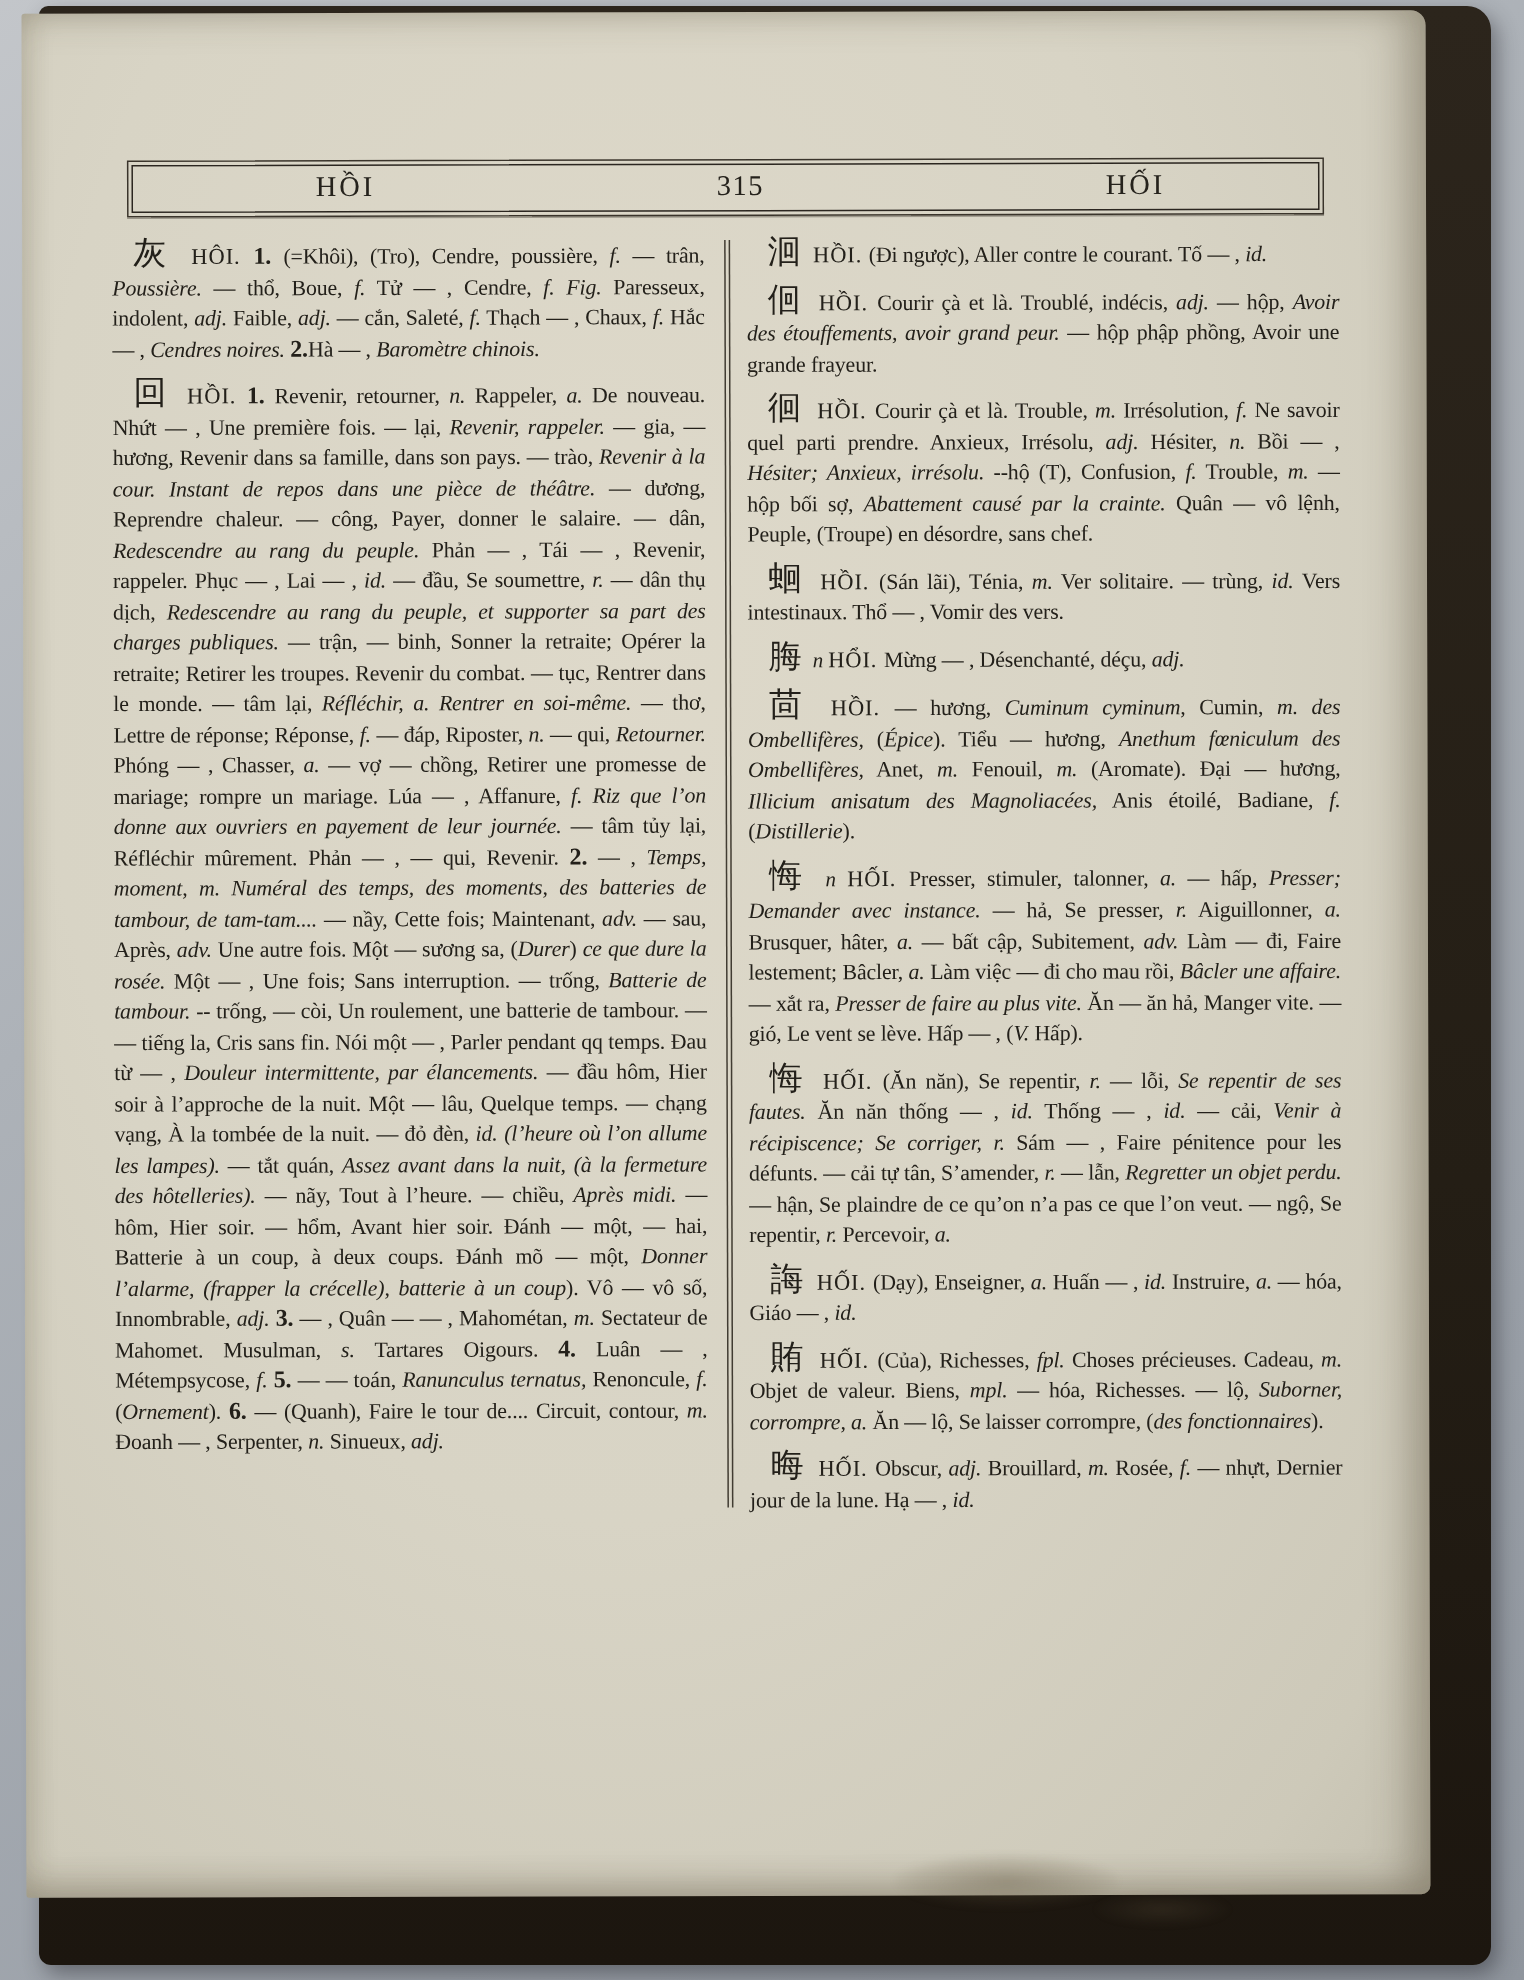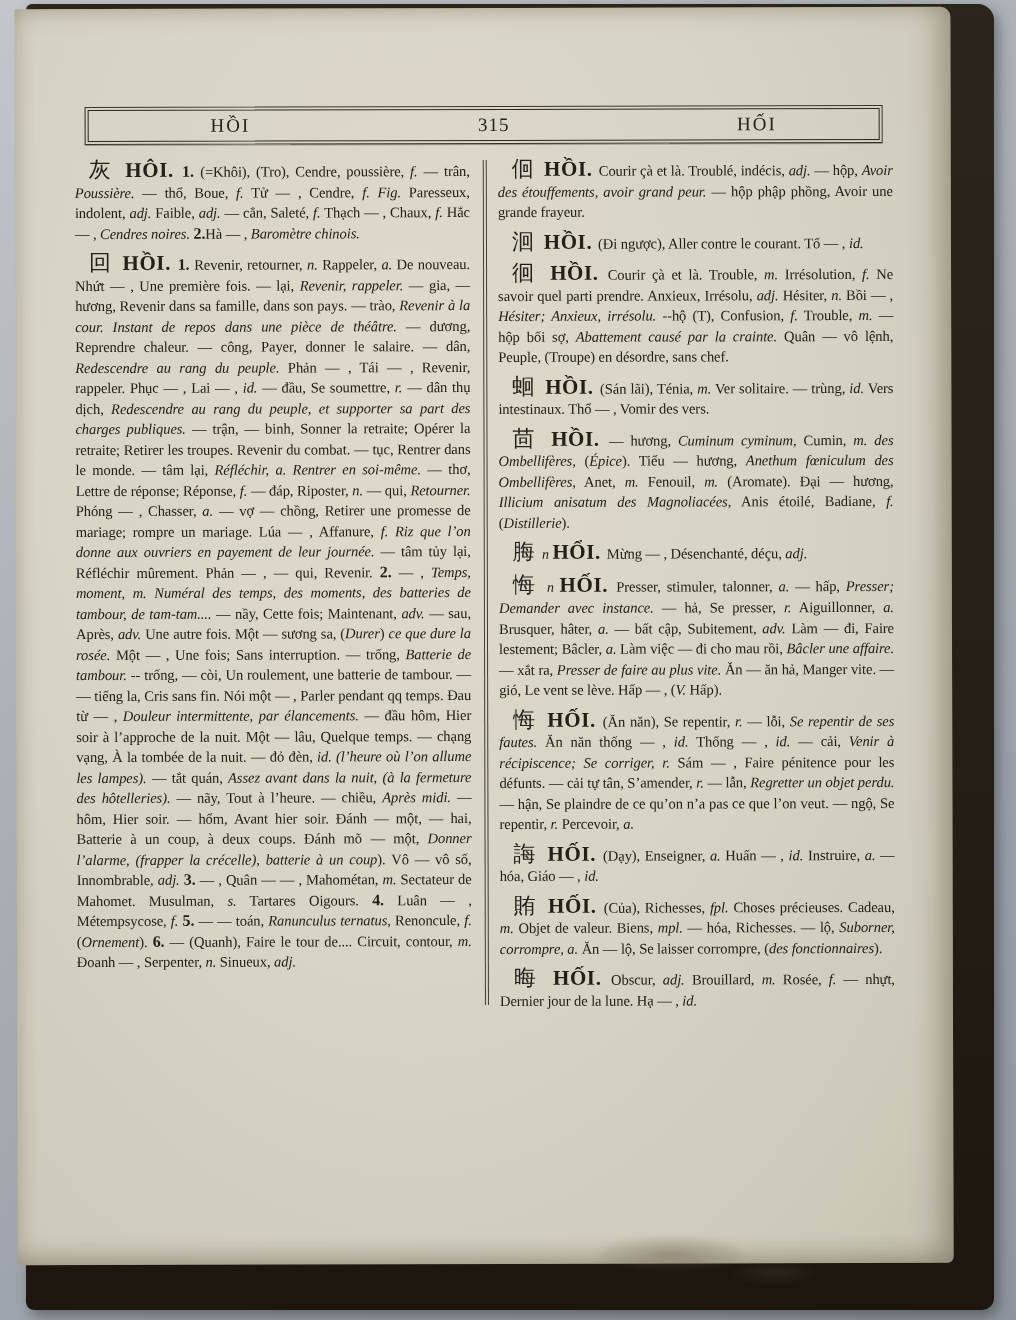--- a/index.html
+++ b/index.html
@@ -20,21 +20,21 @@
   .header-box-inner{border:1px solid #2b2620;display:flex;align-items:center;height:30px;}
   .header-cell{flex:1;text-align:center;font-size:19px;letter-spacing:2px;color:#25221c;margin-left:20px;}
   .header-cell.num{letter-spacing:1px;}
   .columns{display:flex;margin-top:14px;}
   .col{flex:1;text-align:justify;font-size:14.6px;line-height:20.5px;letter-spacing:-0.1px;color:#23201a;}
   .divider{width:0;border-left:1px solid #413c32;border-right:1px solid #413c32;padding:0 1px;
     margin:2px 11px 6px 13px;}
   .entry{text-indent:14px;}
   .entry + .entry{margin-top:8px;}
   .cjk{font-size:22px;line-height:1;font-family:"DejaVu Sans",sans-serif;margin-right:4px;}
-  .head{font-size:21px;letter-spacing:.6px;font-weight:bold;}
+  .head{font-size:15px;letter-spacing:.6px;font-weight:normal;}
   .nom{font-size:14px;}
   b.num{font-size:16px;}
   .smudge{position:absolute;left:596px;top:1236px;width:150px;height:36px;border-radius:50%;
     background:radial-gradient(ellipse,rgba(95,84,62,.38) 0%,rgba(95,84,62,.12) 55%,transparent 75%);
     filter:blur(2px);}
   .smudge2{position:absolute;left:730px;top:1262px;width:90px;height:22px;border-radius:50%;
     background:radial-gradient(ellipse,rgba(95,84,62,.25) 0%,transparent 75%);filter:blur(2px);}
 </style>
 </head>
 <body>
@@ -50,26 +50,26 @@
           <span class="header-cell">HỐI</span>
         </div>
       </div>
       <div class="columns">
         <div class="col">
             <div class="entry"><span class="cjk">灰</span><span class="head"> HÔI. </span><b class="num">1. </b>(=Khôi), (Tro), Cendre, poussière, <i>f.</i> — trân, <i>Poussière.</i> — thổ, Boue, <i>f.</i> Tử — , Cendre, <i>f. Fig.</i> Paresseux, indolent, <i>adj.</i> Faible, <i>adj.</i> — cắn, Saleté, <i>f.</i> Thạch — , Chaux, <i>f.</i> Hắc — , <i>Cendres noires.</i> <b class="num">2.</b>Hà — , <i>Baromètre chinois.</i></div>
             <div class="entry"><span class="cjk">回</span><span class="head"> HỒI. </span><b class="num">1. </b>Revenir, retourner, <i>n.</i> Rappeler, <i>a.</i> De nouveau. Nhứt — , Une première fois. — lại, <i>Revenir, rappeler.</i> — gia, — hương, Revenir dans sa famille, dans son pays. — trào, <i>Revenir à la cour. Instant de repos dans une pièce de théâtre.</i> — dương, Reprendre chaleur. — công, Payer, donner le salaire. — dân, <i>Redescendre au rang du peuple.</i> Phản — , Tái — , Revenir, rappeler. Phục — , Lai — , <i>id.</i> — đầu, Se soumettre, <i>r.</i> — dân thụ dịch, <i>Redescendre au rang du peuple, et supporter sa part des charges publiques.</i> — trận, — binh, Sonner la retraite; Opérer la retraite; Retirer les troupes. Revenir du combat. — tục, Rentrer dans le monde. — tâm lại, <i>Réfléchir, a. Rentrer en soi-même.</i> — thơ, Lettre de réponse; Réponse, <i>f.</i> — đáp, Riposter, <i>n.</i> — qui, <i>Retourner.</i> Phóng — , Chasser, <i>a.</i> — vợ — chồng, Retirer une promesse de mariage; rompre un mariage. Lúa — , Affanure, <i>f. Riz que l’on donne aux ouvriers en payement de leur journée.</i> — tâm tủy lại, Réfléchir mûrement. Phản — , — qui, Revenir. <b class="num">2.</b> — , <i>Temps, moment, m. Numéral des temps, des moments, des batteries de tambour, de tam-tam....</i> — nầy, Cette fois; Maintenant, <i>adv.</i> — sau, Après, <i>adv.</i> Une autre fois. Một — sương sa, (<i>Durer</i>) <i>ce que dure la rosée.</i> Một — , Une fois; Sans interruption. — trống, <i>Batterie de tambour.</i> -- trống, — còi, Un roulement, une batterie de tambour. — — tiếng la, Cris sans fin. Nói một — , Parler pendant qq temps. Đau từ — , <i>Douleur intermittente, par élancements.</i> — đầu hôm, Hier soir à l’approche de la nuit. Một — lâu, Quelque temps. — chạng vạng, À la tombée de la nuit. — đỏ đèn, <i>id. (l’heure où l’on allume les lampes).</i> — tắt quán, <i>Assez avant dans la nuit, (à la fermeture des hôtelleries).</i> — nãy, Tout à l’heure. — chiều, <i>Après midi.</i> — hôm, Hier soir. — hổm, Avant hier soir. Đánh — một, — hai, Batterie à un coup, à deux coups. Đánh mõ — một, <i>Donner l’alarme, (frapper la crécelle), batterie à un coup</i>). Vô — vô số, Innombrable, <i>adj.</i> <b class="num">3.</b> — , Quân — — , Mahométan, <i>m.</i> Sectateur de Mahomet. Musulman, <i>s.</i> Tartares Oigours. <b class="num">4.</b> Luân — , Métempsycose, <i>f.</i> <b class="num">5.</b> — — toán, <i>Ranunculus ternatus,</i> Renoncule, <i>f.</i> (<i>Ornement</i>). <b class="num">6.</b> — (Quanh), Faire le tour de.... Circuit, contour, <i>m.</i> Đoanh — , Serpenter, <i>n.</i> Sinueux, <i>adj.</i></div>
           </div>
         <div class="divider"></div>
         <div class="col">
+            <div class="entry"><span class="cjk">洄</span><span class="head"> HỒI. </span>(Đi ngược), Aller contre le courant. Tố — , <i>id.</i></div>
             <div class="entry"><span class="cjk">佪</span><span class="head"> HỒI. </span>Courir çà et là. Troublé, indécis, <i>adj.</i> — hộp, <i>Avoir des étouffements, avoir grand peur.</i> — hộp phập phồng, Avoir une grande frayeur.</div>
-            <div class="entry"><span class="cjk">洄</span><span class="head"> HỒI. </span>(Đi ngược), Aller contre le courant. Tố — , <i>id.</i></div>
             <div class="entry"><span class="cjk">徊</span><span class="head"> HỒI. </span>Courir çà et là. Trouble, <i>m.</i> Irrésolution, <i>f.</i> Ne savoir quel parti prendre. Anxieux, Irrésolu, <i>adj.</i> Hésiter, <i>n.</i> Bồi — , <i>Hésiter; Anxieux, irrésolu.</i> --hộ (T), Confusion, <i>f.</i> Trouble, <i>m.</i> — hộp bối sợ, <i>Abattement causé par la crainte.</i> Quân — vô lệnh, Peuple, (Troupe) en désordre, sans chef.</div>
             <div class="entry"><span class="cjk">蛔</span><span class="head"> HỒI. </span>(Sán lãi), Ténia, <i>m.</i> Ver solitaire. — trùng, <i>id.</i> Vers intestinaux. Thổ — , Vomir des vers.</div>
+            <div class="entry"><span class="cjk">脢</span><i class="nom"> n </i><span class="head"> HỔI. </span>Mừng — , Désenchanté, déçu, <i>adj.</i></div>
             <div class="entry"><span class="cjk">茴</span><span class="head"> HỒI. </span>— hương, <i>Cuminum cyminum,</i> Cumin, <i>m. des Ombellifères,</i> (<i>Épice</i>). Tiểu — hương, <i>Anethum fœniculum des Ombellifères,</i> Anet, <i>m.</i> Fenouil, <i>m.</i> (Aromate). Đại — hương, <i>Illicium anisatum des Magnoliacées,</i> Anis étoilé, Badiane, <i>f.</i> (<i>Distillerie</i>).</div>
-            <div class="entry"><span class="cjk">脢</span><i class="nom"> n </i><span class="head"> HỔI. </span>Mừng — , Désenchanté, déçu, <i>adj.</i></div>
             <div class="entry"><span class="cjk">悔</span><i class="nom"> n </i><span class="head"> HỐI. </span>Presser, stimuler, talonner, <i>a.</i> — hấp, <i>Presser; Demander avec instance.</i> — hả, Se presser, <i>r.</i> Aiguillonner, <i>a.</i> Brusquer, hâter, <i>a.</i> — bất cập, Subitement, <i>adv.</i> Làm — đi, Faire lestement; Bâcler, <i>a.</i> Làm việc — đi cho mau rồi, <i>Bâcler une affaire.</i> — xắt ra, <i>Presser de faire au plus vite.</i> Ăn — ăn hả, Manger vite. — gió, Le vent se lève. Hấp — , (<i>V.</i> Hấp).</div>
             <div class="entry"><span class="cjk">悔</span><span class="head"> HỐI. </span>(Ăn năn), Se repentir, <i>r.</i> — lỗi, <i>Se repentir de ses fautes.</i> Ăn năn thống — , <i>id.</i> Thống — , <i>id.</i> — cải, <i>Venir à récipiscence; Se corriger, r.</i> Sám — , Faire pénitence pour les défunts. — cải tự tân, S’amender, <i>r.</i> — lẫn, <i>Regretter un objet perdu.</i> — hận, Se plaindre de ce qu’on n’a pas ce que l’on veut. — ngộ, Se repentir, <i>r.</i> Percevoir, <i>a.</i></div>
             <div class="entry"><span class="cjk">誨</span><span class="head"> HỐI. </span>(Dạy), Enseigner, <i>a.</i> Huấn — , <i>id.</i> Instruire, <i>a.</i> — hóa, Giáo — , <i>id.</i></div>
             <div class="entry"><span class="cjk">賄</span><span class="head"> HỐI. </span>(Của), Richesses, <i>fpl.</i> Choses précieuses. Cadeau, <i>m.</i> Objet de valeur. Biens, <i>mpl.</i> — hóa, Richesses. — lộ, <i>Suborner, corrompre, a.</i> Ăn — lộ, Se laisser corrompre, (<i>des fonctionnaires</i>).</div>
             <div class="entry"><span class="cjk">晦</span><span class="head"> HỐI. </span>Obscur, <i>adj.</i> Brouillard, <i>m.</i> Rosée, <i>f.</i> — nhựt, Dernier jour de la lune. Hạ — , <i>id.</i></div>
           </div>
       </div>
     </div>
   </div>
   <div class="smudge"></div>

